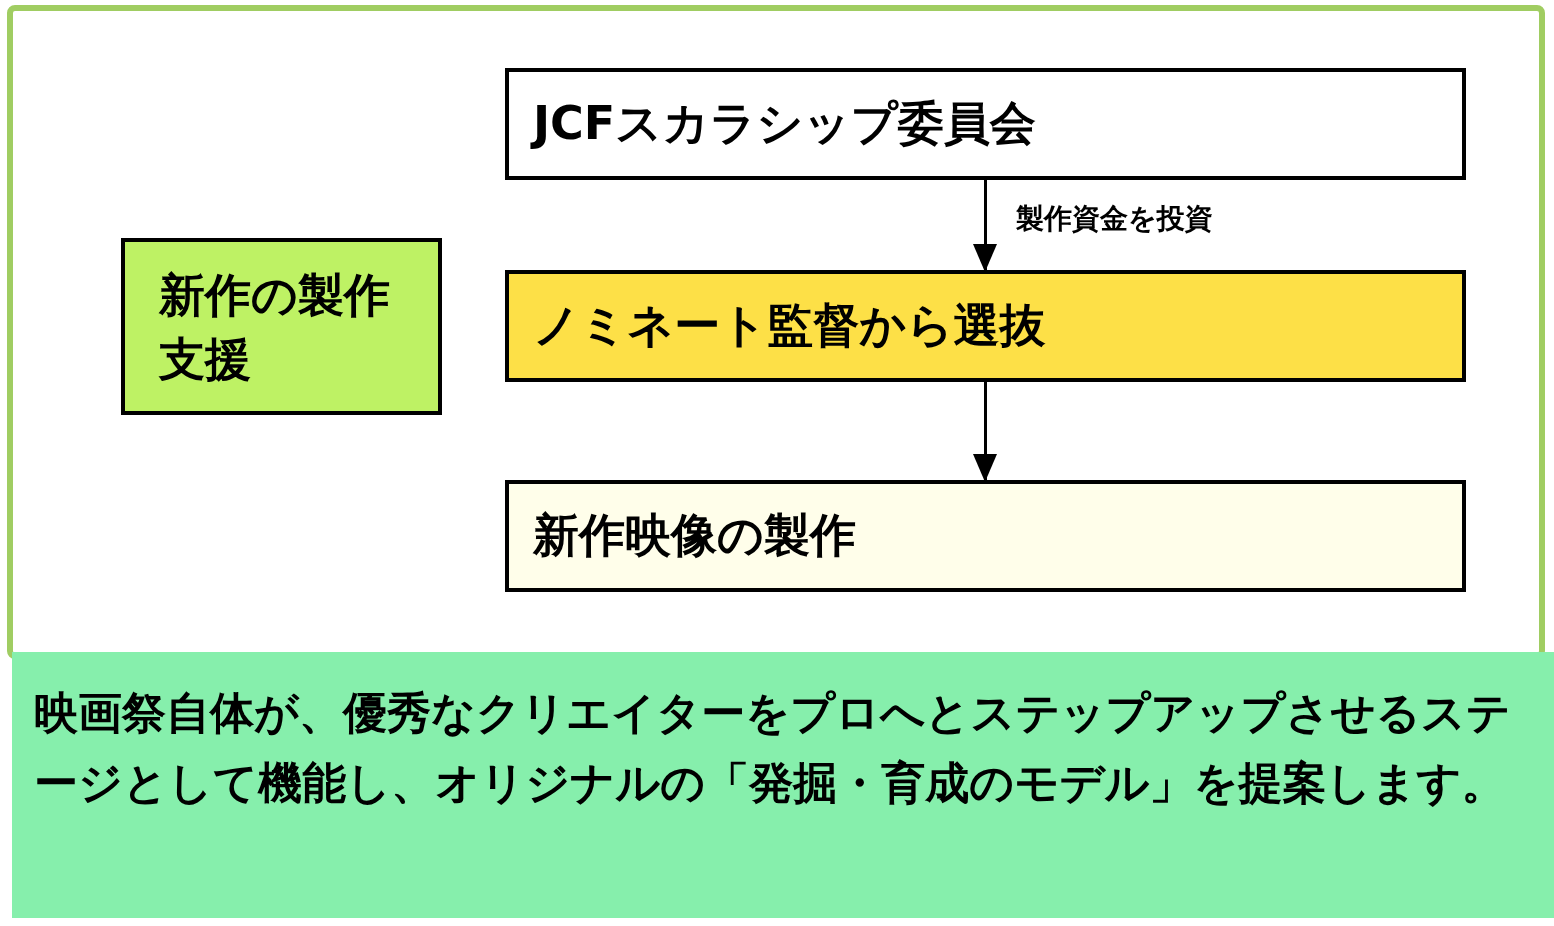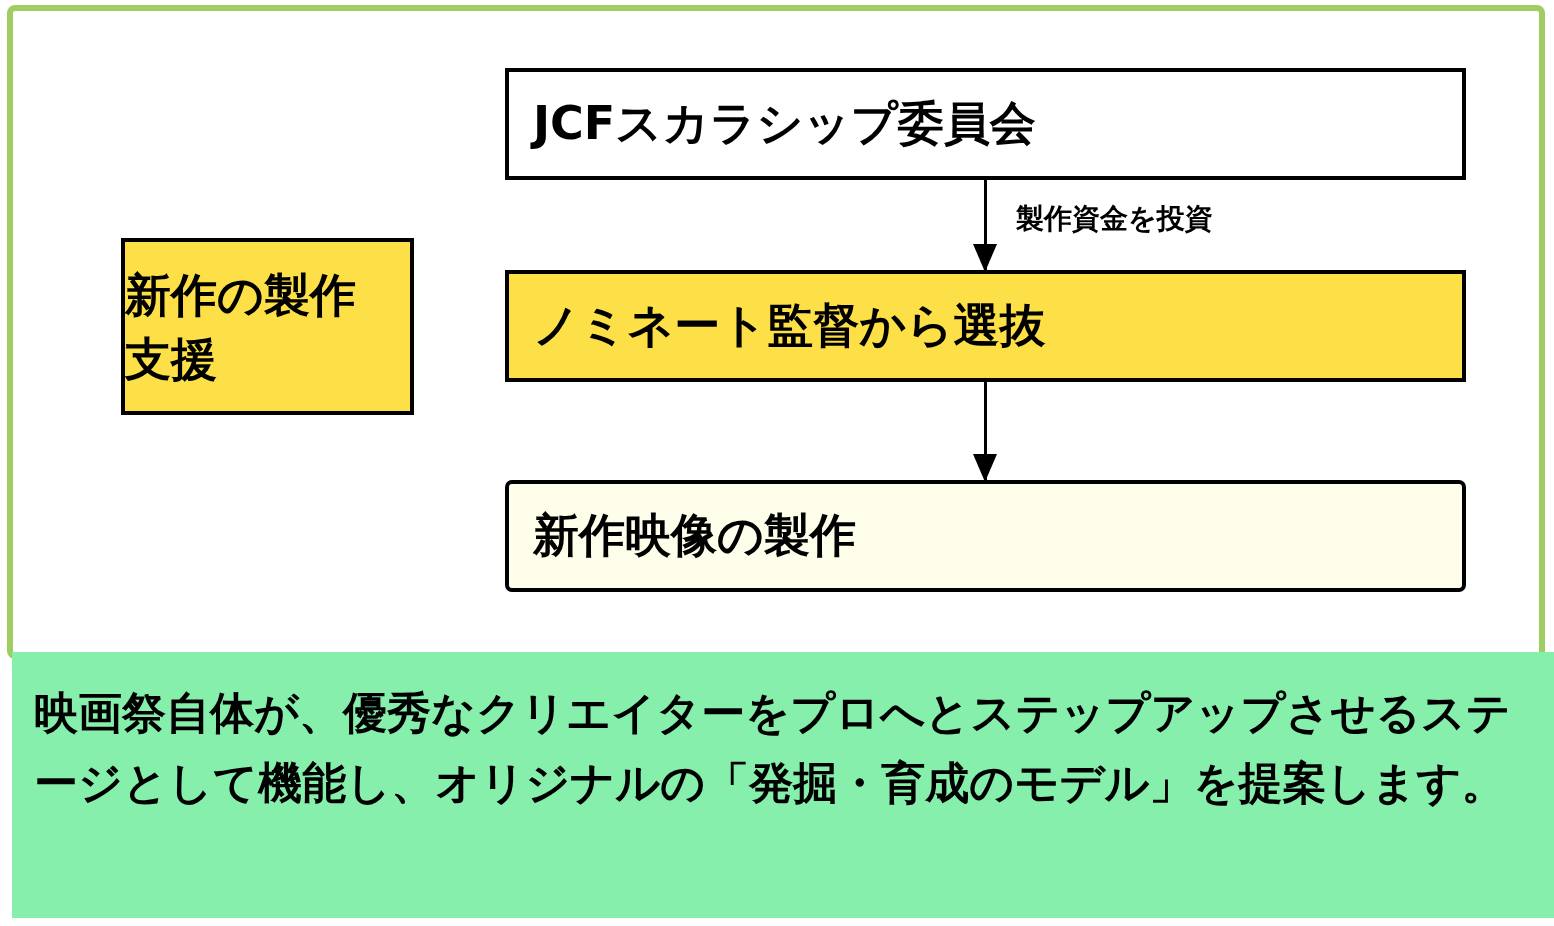--- a/index.html
+++ b/index.html
@@ -2,26 +2,26 @@
 <html><head>
 <meta charset="utf-8">
 <style>
   html, body { margin:0; padding:0; background:#ffffff; }
   body { width:1554px; height:926px; position:relative; overflow:hidden;
          font-family: "DejaVu Sans", "Liberation Sans", sans-serif; }
   .frame { position:absolute; left:7px; top:5px; width:1538px; height:654px;
            border:6px solid #a0cd62; border-radius:8px; box-sizing:border-box; background:#fff; }
   .box { position:absolute; border:4px solid #000; box-sizing:border-box;
          font-weight:bold; color:#000; display:flex; align-items:center; }
-  .side { left:121px; top:238px; width:293px; height:177px; background:#fde047;
-          font-size:46px; line-height:64px; }
+  .side { left:121px; top:238px; width:321px; height:177px; background:#bef264;
+          font-size:46px; line-height:64px; padding-left:34px; }
   .step { left:505px; width:961px; height:112px; font-size:46px; padding-left:24px; }
   .s1 { top:68px; background:#fff; }
   .s2 { top:270px; background:#fde047; }
-  .s3 { top:480px; background:#fffeea;border-radius:7px; }
+  .s3 { top:480px; background:#fffeea; }
   .label { position:absolute; left:1016px; top:200px; font-size:28px; font-weight:bold; }
   .arrow { position:absolute; left:984px; width:3px; background:#000; }
   .arrow::after { content:""; position:absolute; left:-11px; bottom:-2px; width:0; height:0;
                   border-left:12px solid transparent; border-right:12px solid transparent;
                   border-top:28px solid #000; }
   .a1 { top:178px; height:92px; }
   .a2 { top:382px; height:98px; }
   .bottom { position:absolute; left:12px; top:652px; width:1542px; height:266px;
             background:#86efac; box-sizing:border-box; padding:26px 20px 0 22px;
             font-size:44px; font-weight:bold; line-height:70px; color:#000; }

